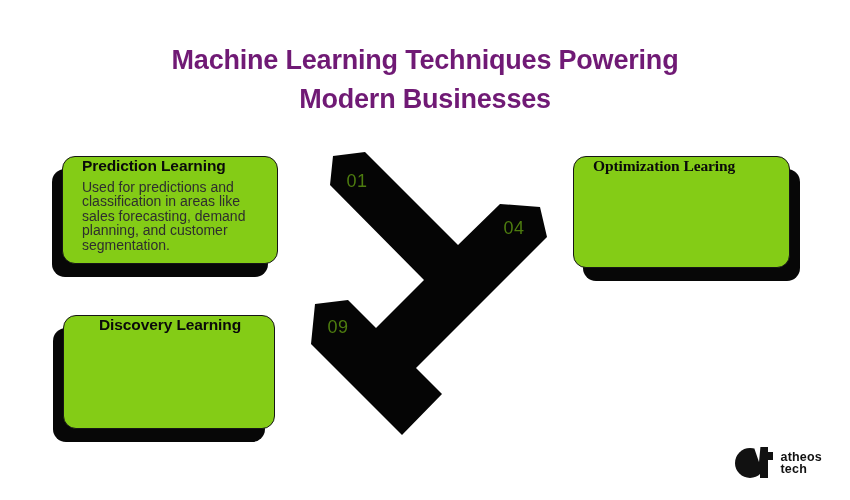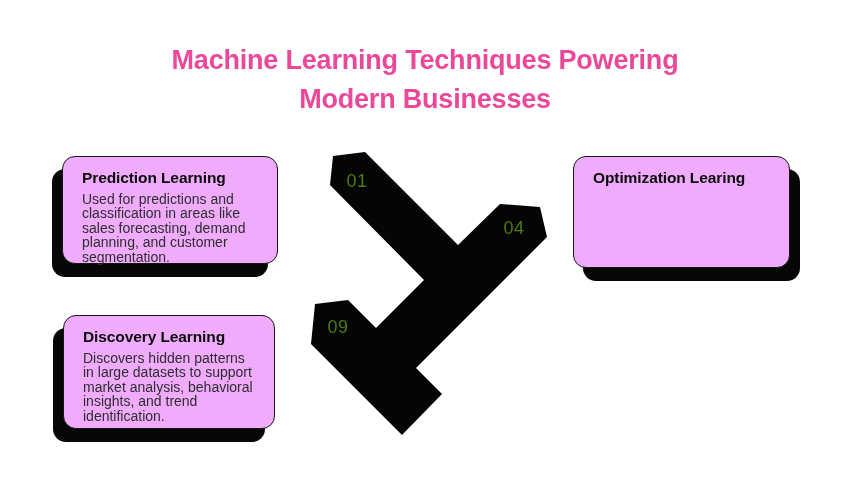--- a/index.html
+++ b/index.html
@@ -12,58 +12,58 @@
     color:#0a0a0a;
   }
   
   .title{
     position:absolute;left:0;top:41px;width:100%;
     text-align:center;
     font-weight:700;
     font-size:27px;
     line-height:39px;
     letter-spacing:-0.2px;
-    color:#ec4899;
+    color:#701a75;
   }
   
   .flow{position:absolute;left:0;top:0;}
   .step-num{
     position:absolute;
     transform:translate(-50%,-50%);
     color:#4d7c0f;
     font-size:18px;
     font-weight:400;
     letter-spacing:0.5px;
   }
   
   .card{
     position:absolute;
     box-sizing:border-box;
-    background:#f0abfc;
+    background:#84cc16;
     border:1.5px solid #151515;
     border-radius:13px;
-    padding:12px 17px 10px 19px;
+    padding:0 17px 10px 19px;
   }
   .card.shadow-left{ box-shadow:-10px 13px 0 0 #070707; }
-  .card.shadow-right{ box-shadow:10px 13px 0 0 #070707; }
+  .card.shadow-right{ box-shadow:10px 13px 0 0 #070707;font-family:Liberation Serif, serif; }
   .card h2{
     margin:0 0 5px 0;
     font-size:15.5px;
     font-weight:700;
     letter-spacing:-0.1px;
     color:#0a0a0a;
   }
   .card p{
     margin:0;
     font-size:14px;
     line-height:14.4px;
     color:#2e2e2e;
   }
   .card-1{left:62px;top:156px;width:216px;height:108px;}
-  .card-2{left:63px;top:315px;width:212px;height:114px;}
+  .card-2{left:63px;top:315px;width:212px;height:114px;text-align:center;}
   .card-3{left:573px;top:156px;width:217px;height:112px;}
   
   .logo{
     position:absolute;
     right:28px;bottom:21px;
     display:flex;align-items:center;gap:6px;
   }
   .logo-text{
     font-weight:700;
     font-size:12.5px;
@@ -90,21 +90,32 @@
   <span class="step-num" style="left:338px;top:327px">09</span>
   <span class="step-num" style="left:514px;top:228px">04</span>
 
   <section class="card card-1 shadow-left">
     <h2>Prediction Learning</h2>
     <p>Used for predictions and classification in areas like sales forecasting, demand planning, and customer segmentation.</p>
   </section>
 
   <section class="card card-2 shadow-left">
     <h2>Discovery Learning</h2>
-    <p>Discovers hidden patterns in large datasets to support market analysis, behavioral insights, and trend identification.</p>
   </section>
 
   <section class="card card-3 shadow-right">
     <h2>Optimization Learing</h2>
   </section>
 
+  <div class="logo">
+    <svg width="40" height="33" viewBox="0 0 40 33" aria-hidden="true">
+      <circle cx="15" cy="17" r="15" fill="#111111"></circle>
+      <rect x="25" y="1" width="8" height="31" fill="#111111"></rect>
+      <rect x="31" y="6" width="7" height="8" fill="#111111"></rect>
+      <polygon points="21,0 25.5,0 24,16 19.5,3" fill="#ffffff"></polygon>
+    </svg>
+    <div class="logo-text">
+      <div>atheos</div>
+      <div>tech</div>
+    </div>
+  </div>
 
 </div>
 
 </body></html>

